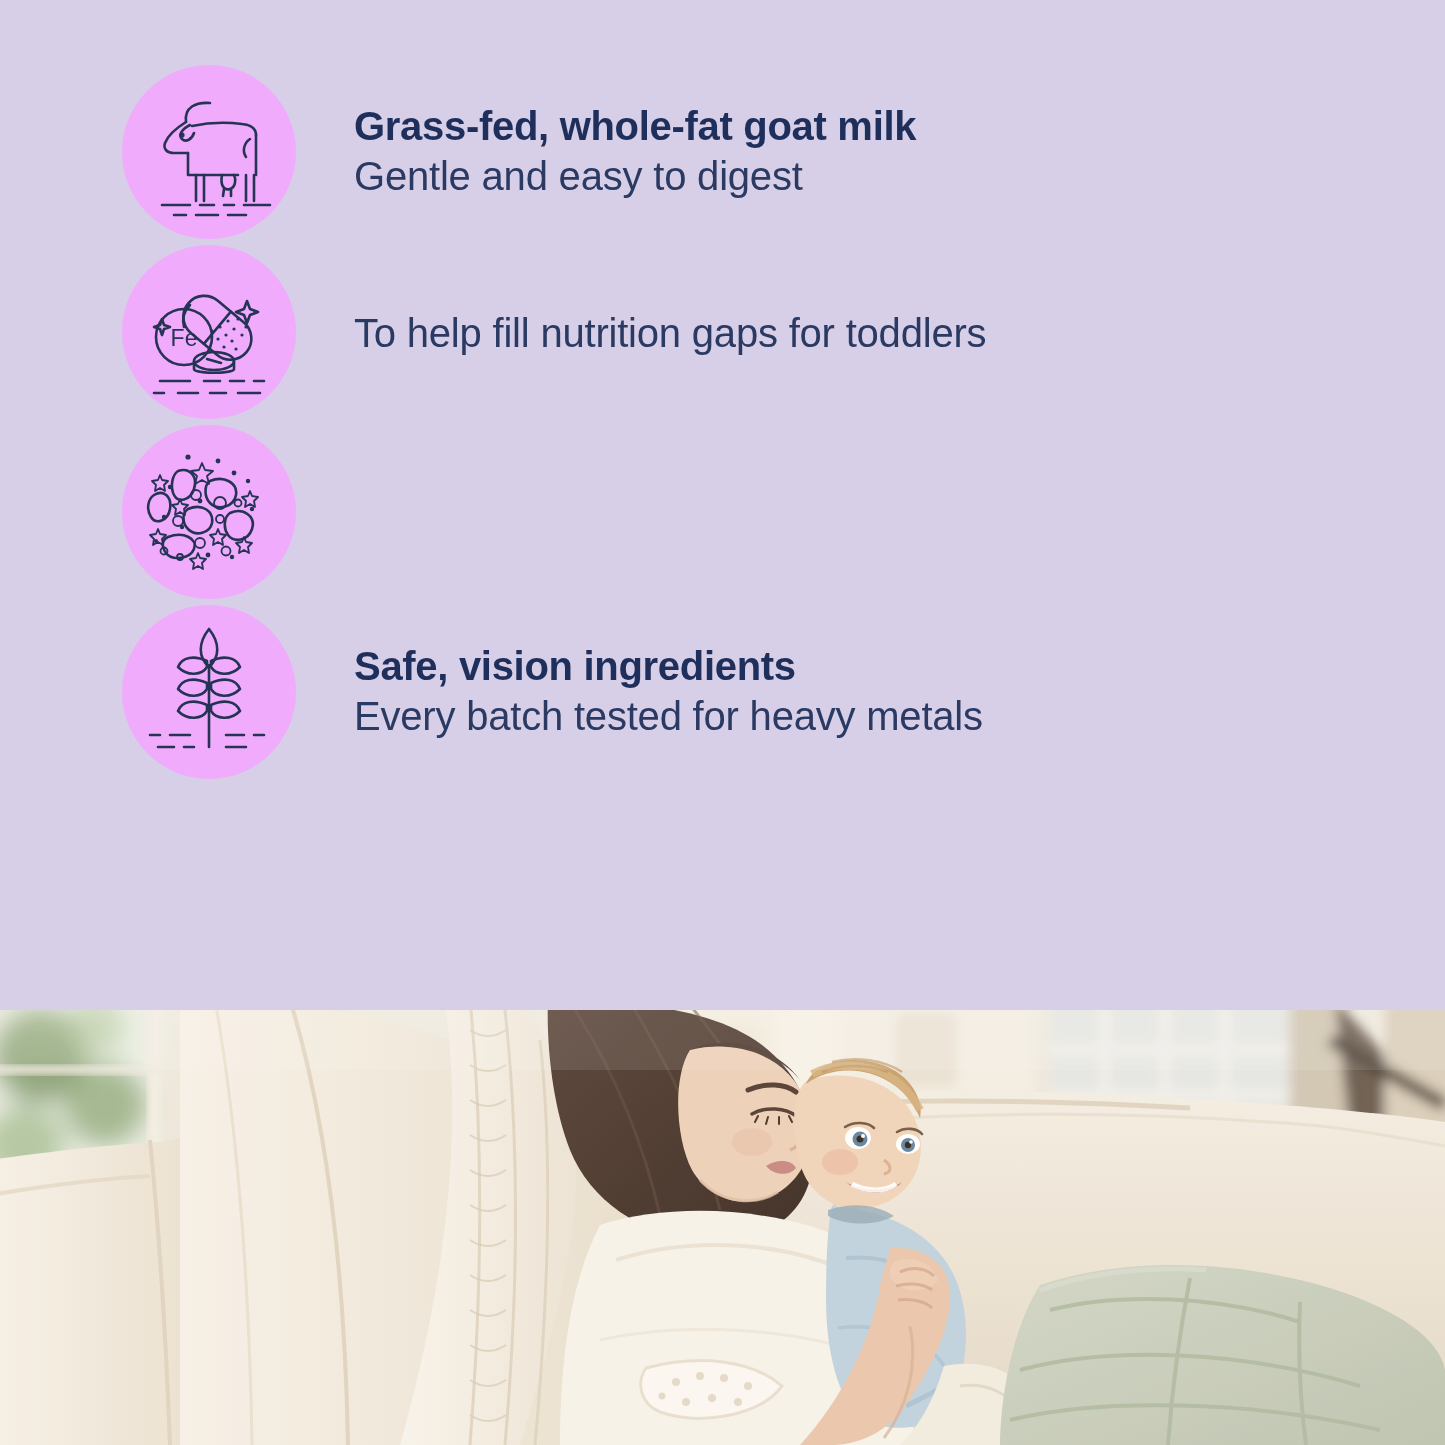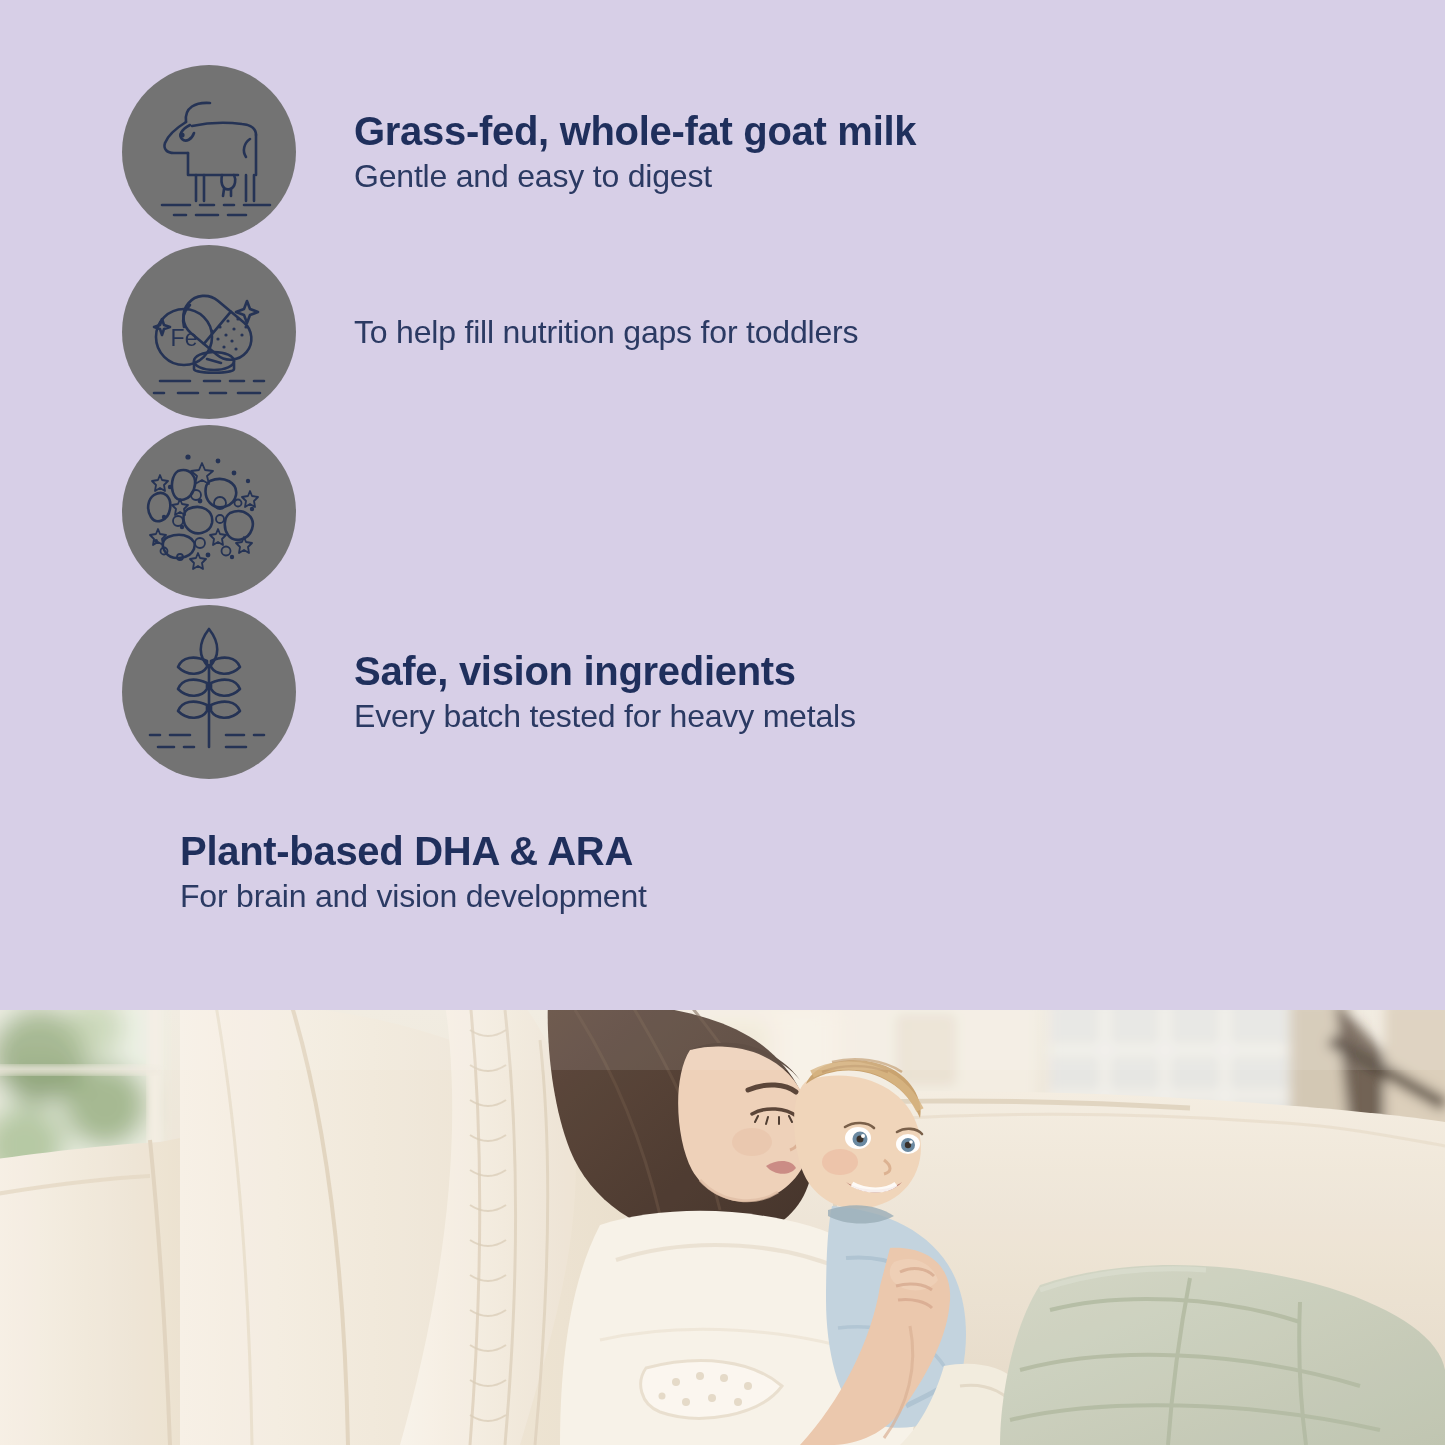--- a/index.html
+++ b/index.html
@@ -18,38 +18,38 @@
     padding:62px 0 0 0;
   }
   .benefit-row {
     display:flex; align-items:center;
     height:180px;
     padding-left:122px;
   }
   .icon-badge {
     width:174px; height:174px; min-width:174px;
     border-radius:50%;
-    background:#737373;
+    background:#f0abfc;
     display:flex; align-items:center; justify-content:center;
     position:relative;
   }
   .icon-badge svg { display:block; }
   .benefit-text { padding-left:58px; }
   .benefit-title {
     color:#1f2f5c;
     font-weight:700;
     font-size:40px;
     line-height:1.18;
     letter-spacing:-0.3px;
     white-space:nowrap;
   }
   .benefit-sub {
     color:#2b3a63;
     font-weight:400;
-    font-size:32px;
+    font-size:40px;
     line-height:1.22;
     letter-spacing:-0.2px;
     white-space:nowrap;
     margin-top:2px;
   }
 
   
   .photo {
     position:absolute; left:0; top:1010px;
     width:1445px; height:435px;
@@ -217,24 +217,20 @@
           <path d="M24 130 L 40 130 M50 130 L 60 130 M92 130 L 112 130"></path>
         </svg>
       </div>
       <div class="benefit-text">
         <div class="benefit-title">Safe, vision ingredients</div>
         <div class="benefit-sub">Every batch tested for heavy metals</div>
       </div>
     </div>
 
     <div class="benefit-row">
-      <div class="benefit-text">
-        <div class="benefit-title">Plant-based DHA &amp; ARA</div>
-        <div class="benefit-sub">For brain and vision development</div>
-      </div>
     </div>
 
   </section>
 
   <figure class="photo">
     <svg viewBox="0 0 1445 435" preserveAspectRatio="none">
       <defs>
         <linearGradient id="wall" x1="0" y1="0" x2="0" y2="1">
           <stop offset="0" stop-color="#efe9dd"></stop>
             <stop offset="1" stop-color="#e6ddcd"></stop>

